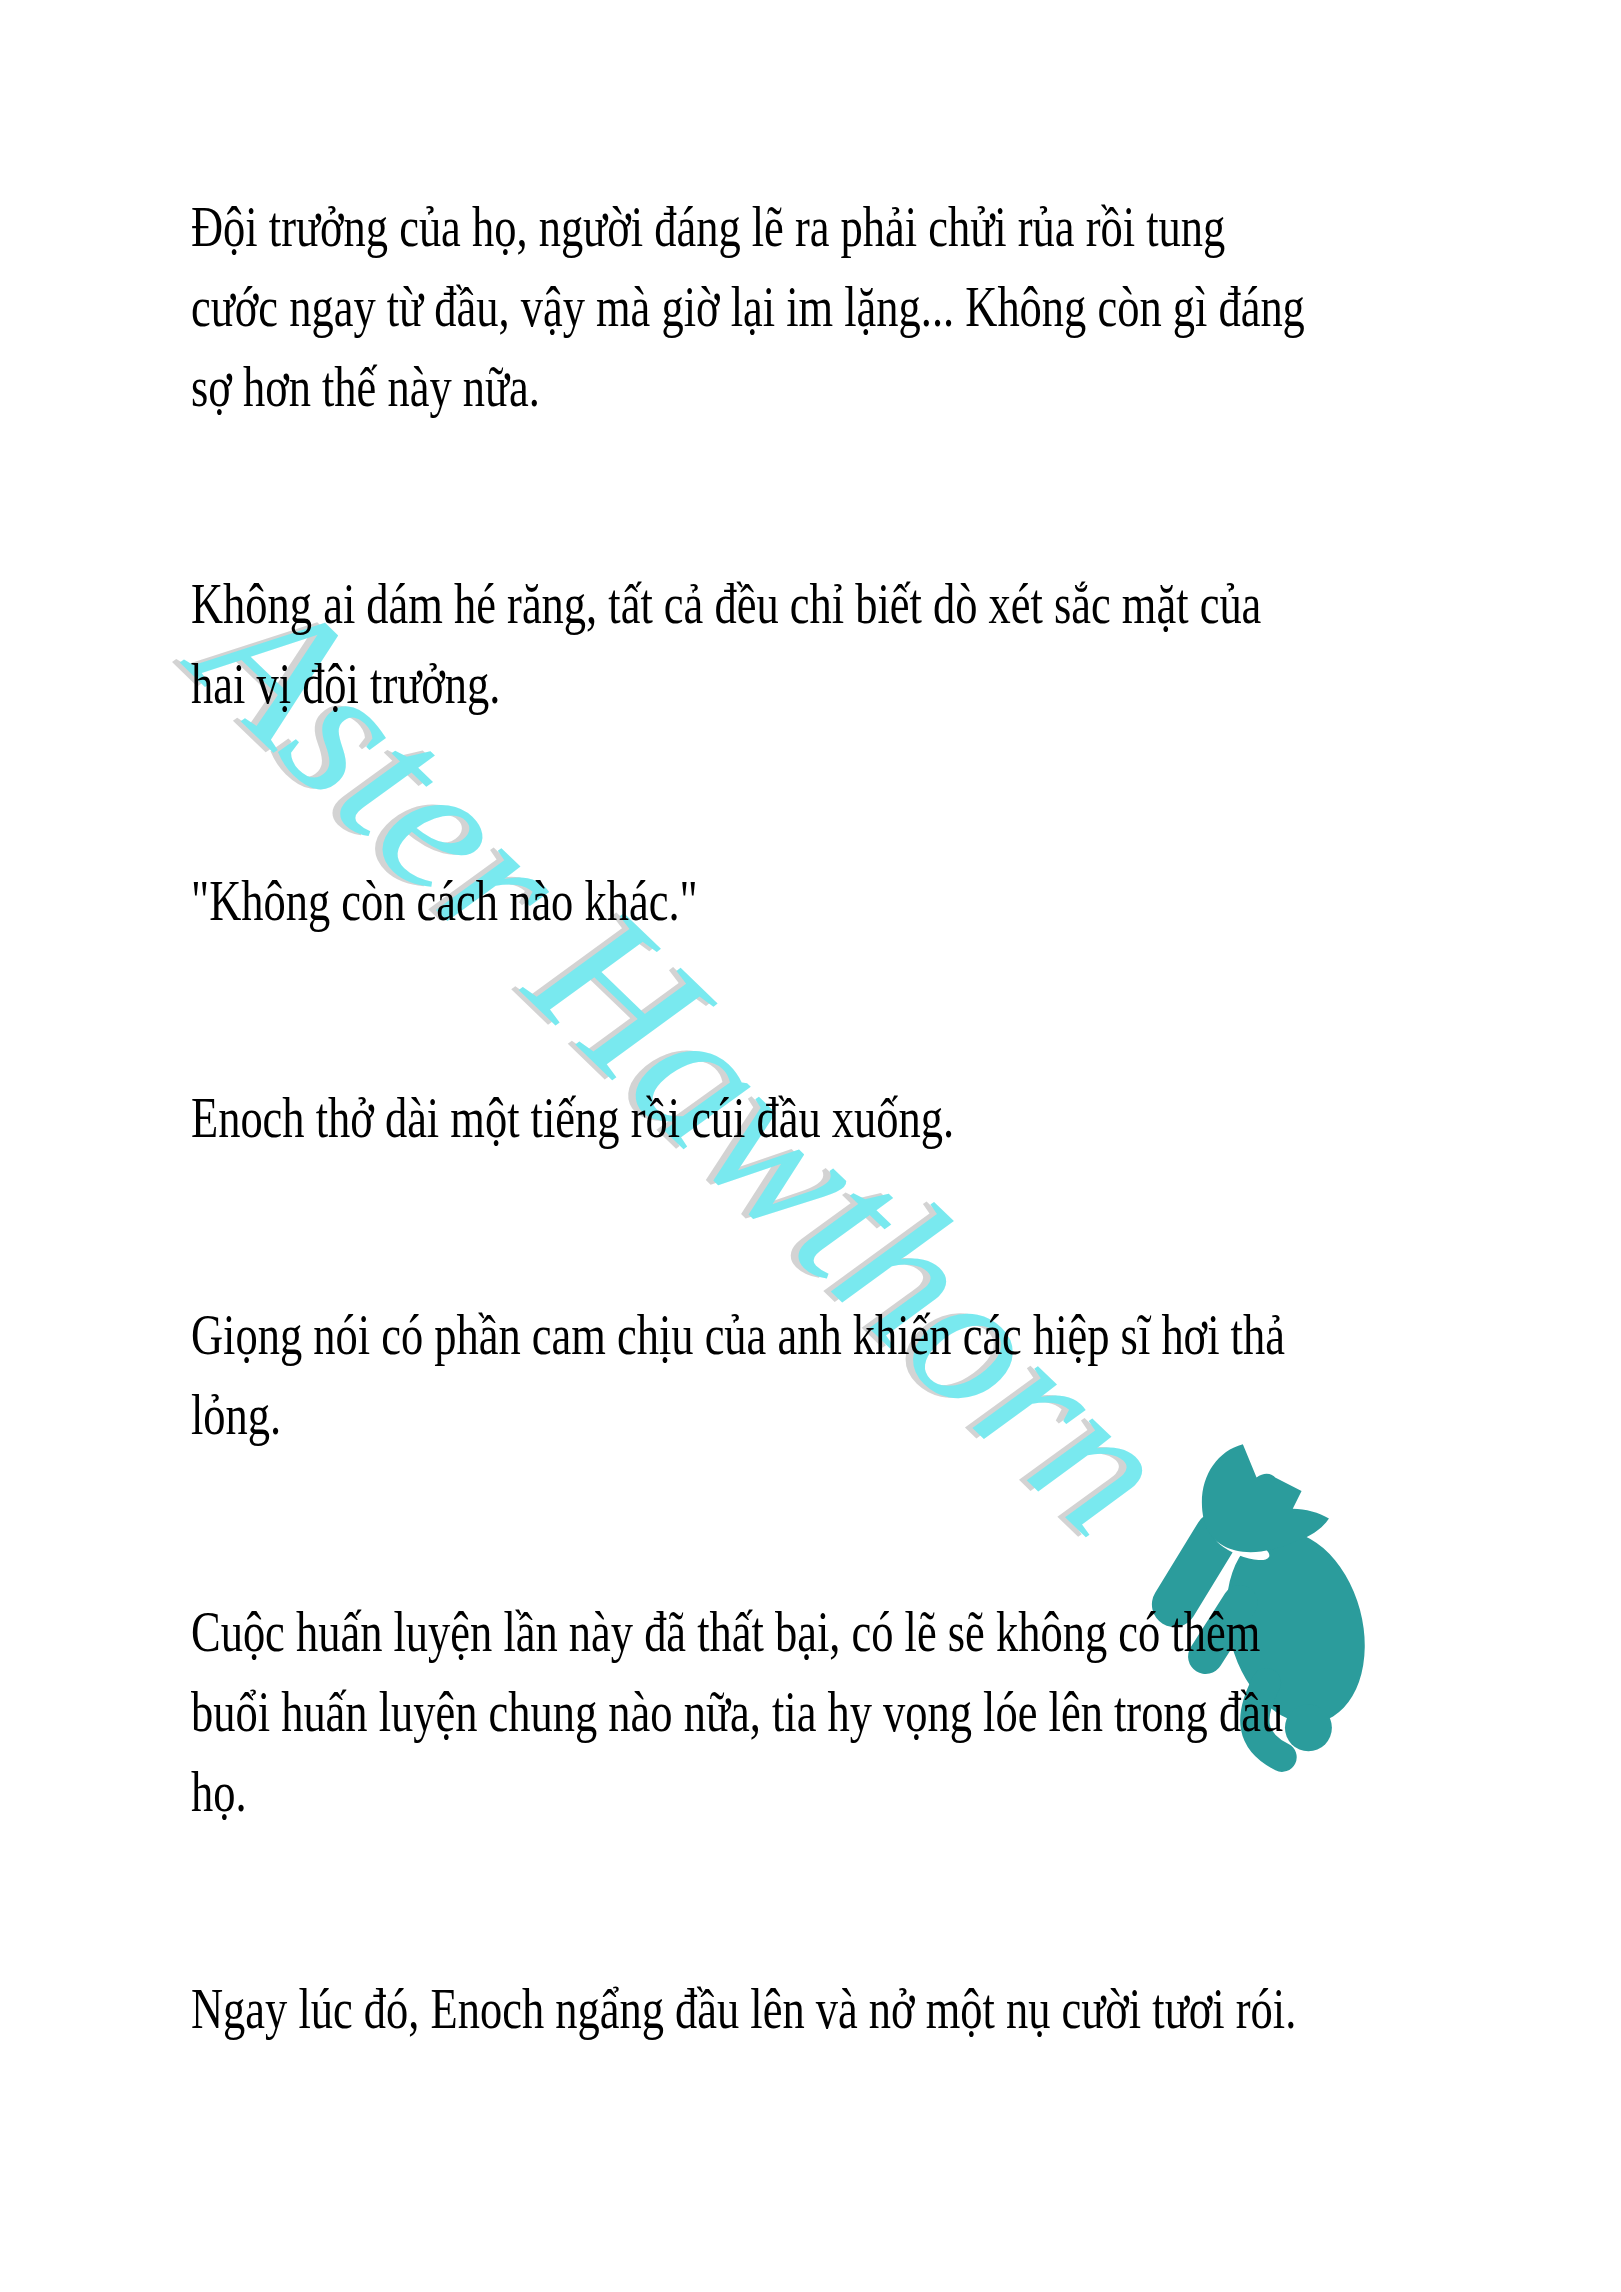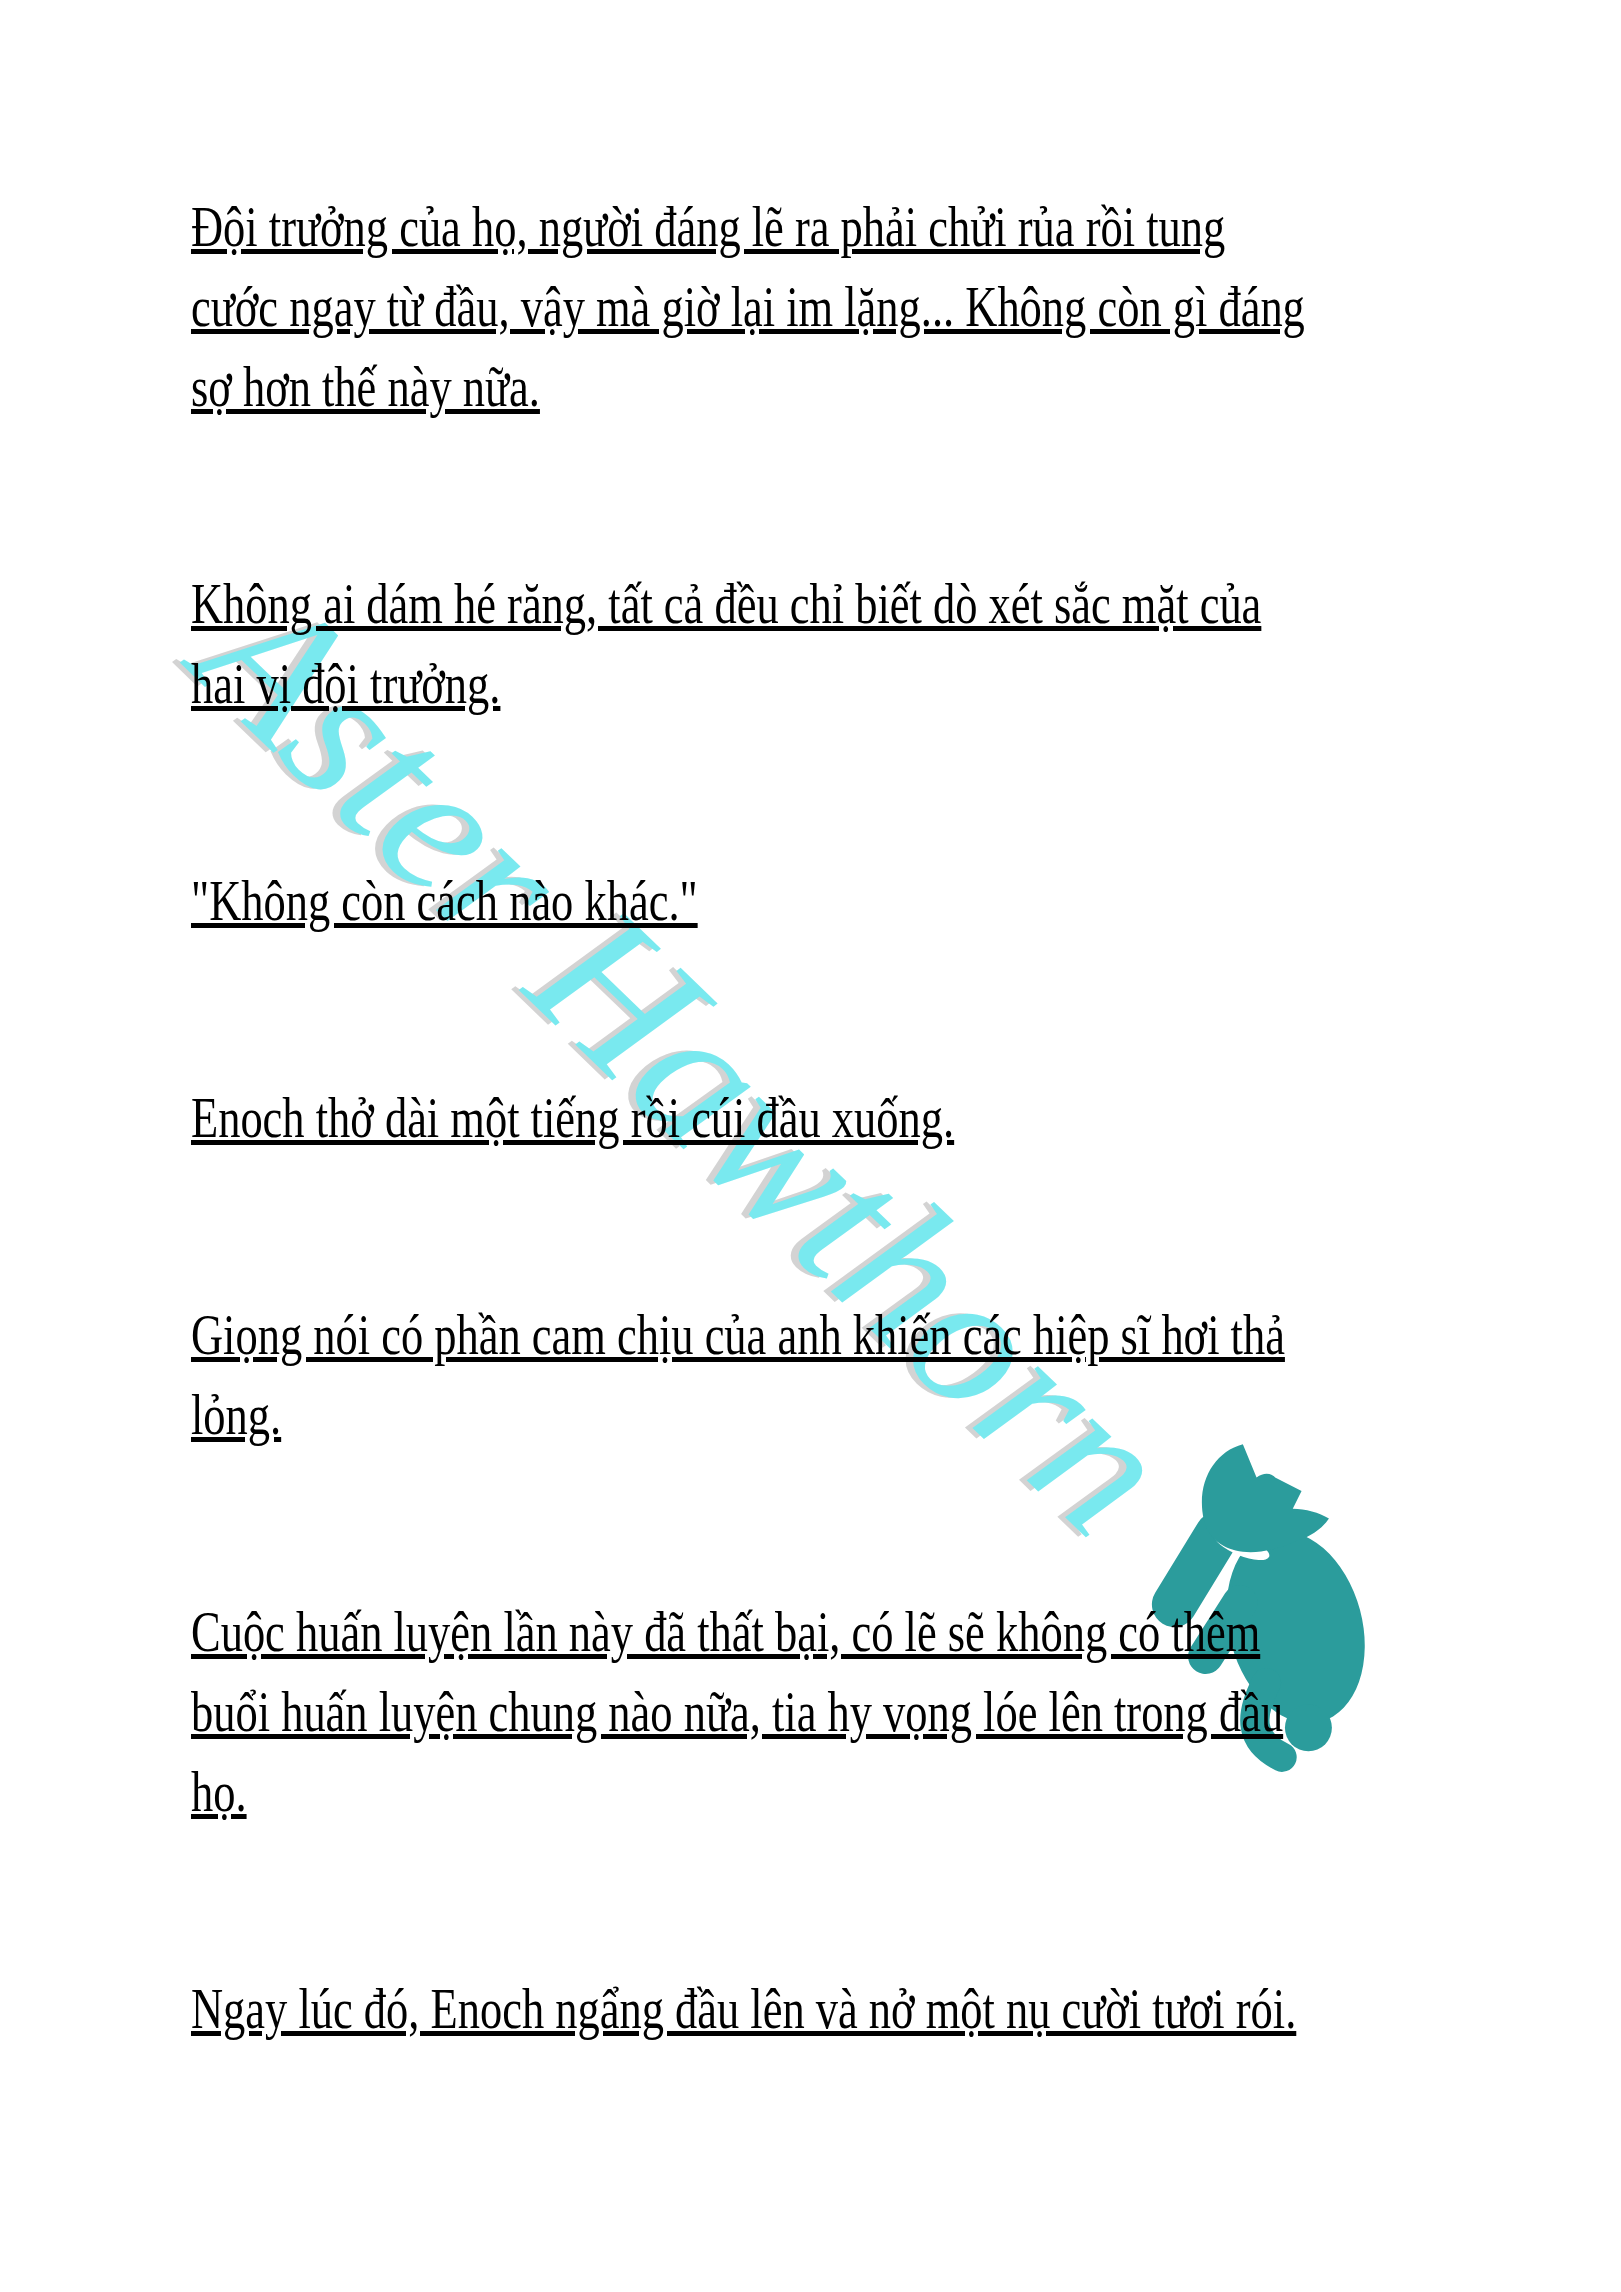--- a/index.html
+++ b/index.html
@@ -39,21 +39,20 @@
     height: 343px;
     z-index: 1;
   }
   .cat-fill  { fill: var(--cat, #2b9c9c); }
   .cat-stroke { stroke: var(--cat, #2b9c9c); fill: none; }
   
   .text-block {
     position: relative;
     z-index: 2;
     padding: 187px 0 0 191px;
-    text-decoration: underline;
   }
   .paragraph {
     margin: 0 0 137px 0;
     font-size: 57px;
     line-height: 80px;
     color: #000000;
     transform: scaleX(0.78);
     transform-origin: 0 0;
   }
   .text-line {

